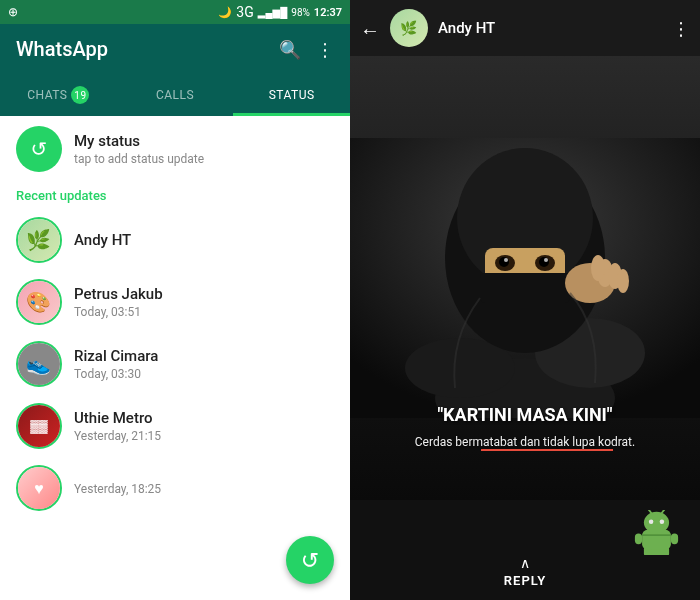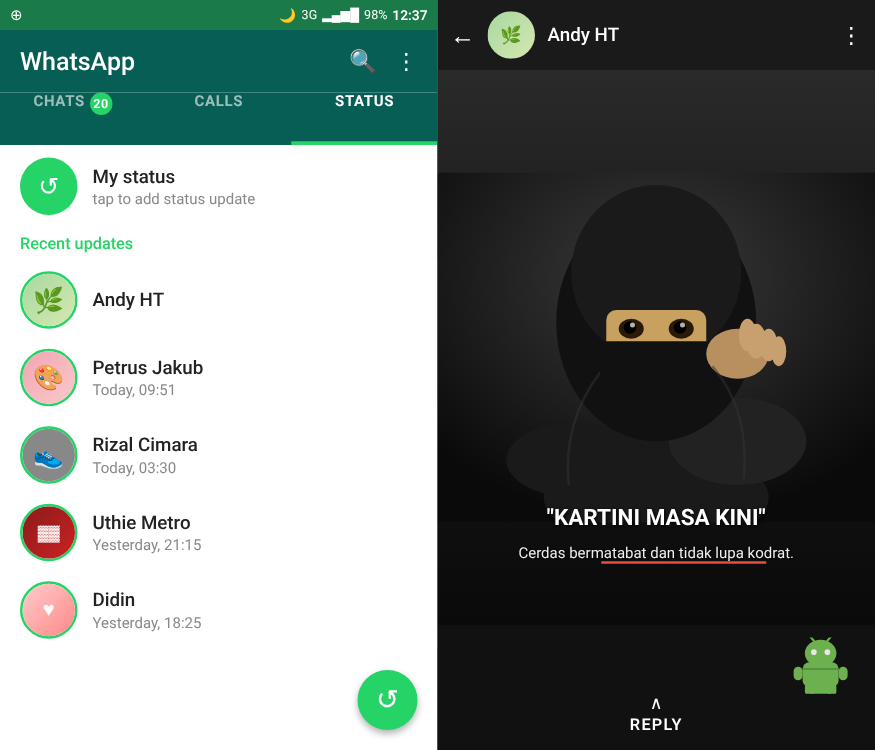--- a/index.html
+++ b/index.html
@@ -56,24 +56,25 @@
     .tab-bar {
       background: #075e54;
       height: 42px;
       display: flex;
       align-items: center;
     }
     .tab {
       flex: 1;
       height: 100%;
       display: flex;
+      align-items: center;
       justify-content: center;
       color: rgba(255,255,255,0.6);
       font-size: 12px;
-      font-weight: 700;
+      font-weight: 400;
       letter-spacing: 0.5px;
       cursor: pointer;
       position: relative;
     }
     .tab.active {
       color: #fff;
     }
     .tab.active::after {
       content: '';
       position: absolute;
@@ -293,39 +294,39 @@
 <body>
 
 <div class="left-panel">
 
   <div class="status-bar">
     <div class="status-bar-left">
       <span style="color:#fff;font-size:12px;">⊕</span>
     </div>
     <div class="status-bar-right">
       <span style="font-size:11px;">🌙</span>
-      <span style="font-size:10px;color:#fff;text-align:center;">3G</span>
+      <span style="font-size:14px;color:#fff;text-align:center;">3G</span>
       <span style="font-size:10px;color:#fff;">▂▄▆█</span>
       <span style="font-size:10px;color:#fff;">98%</span>
       <span style="font-size:11px;color:#fff;font-weight:600;text-align:center;">12:37</span>
     </div>
   </div>
 
   <div class="top-bar">
     <span class="top-bar-title">WhatsApp</span>
     <div class="top-bar-icons">
       <span class="icon-btn">🔍</span>
       <span class="icon-btn">⋮</span>
     </div>
   </div>
 
   <div class="tab-bar">
     <div class="tab">
       <span>CHATS</span>
-      <span class="tab-badge">20</span>
+      <span class="tab-badge">19</span>
     </div>
     <div class="tab">
       <span>CALLS</span>
     </div>
     <div class="tab active">
       <span>STATUS</span>
     </div>
   </div>
 
   <div class="my-status">
@@ -351,21 +352,21 @@
           <div class="contact-name">Andy HT</div>
         </div>
       </div>
 
       <div class="contact-item">
         <div class="contact-avatar">
           <div class="avatar-placeholder" style="background:linear-gradient(135deg,#f4a4b4,#f9c9c9);font-size:20px;">🎨</div>
         </div>
         <div class="contact-info">
           <div class="contact-name">Petrus Jakub</div>
-          <div class="contact-time">Today, 09:51</div>
+          <div class="contact-time">Today, 03:51</div>
         </div>
       </div>
 
       <div class="contact-item">
         <div class="contact-avatar">
           <div class="avatar-placeholder" style="background:#888;font-size:20px;">👟</div>
         </div>
         <div class="contact-info">
           <div class="contact-name">Rizal Cimara</div>
           <div class="contact-time">Today, 03:30</div>
@@ -380,21 +381,20 @@
           <div class="contact-name">Uthie Metro</div>
           <div class="contact-time">Yesterday, 21:15</div>
         </div>
       </div>
 
       <div class="contact-item">
         <div class="contact-avatar">
           <div class="avatar-placeholder" style="background:linear-gradient(135deg,#ffcccc,#ff8888);font-size:16px;">♥</div>
         </div>
         <div class="contact-info">
-          <div class="contact-name">Didin</div>
           <div class="contact-time">Yesterday, 18:25</div>
         </div>
       </div>
 
     </div>
 
     <div class="fab">
       <span>↺</span>
     </div>
   </div>

